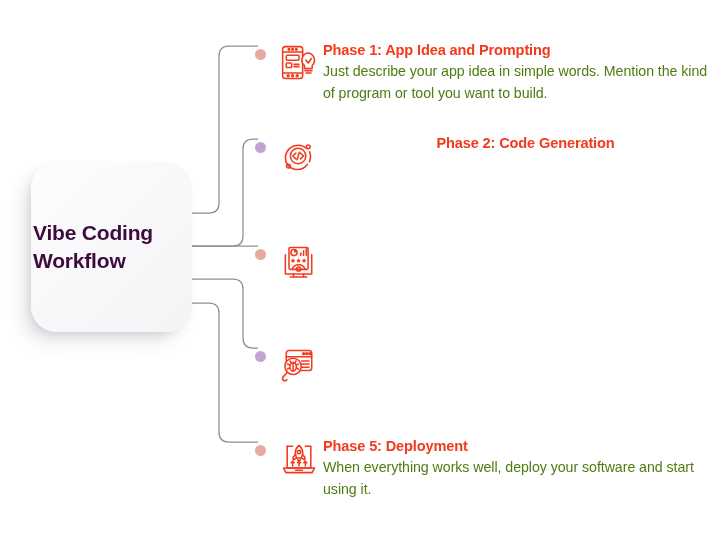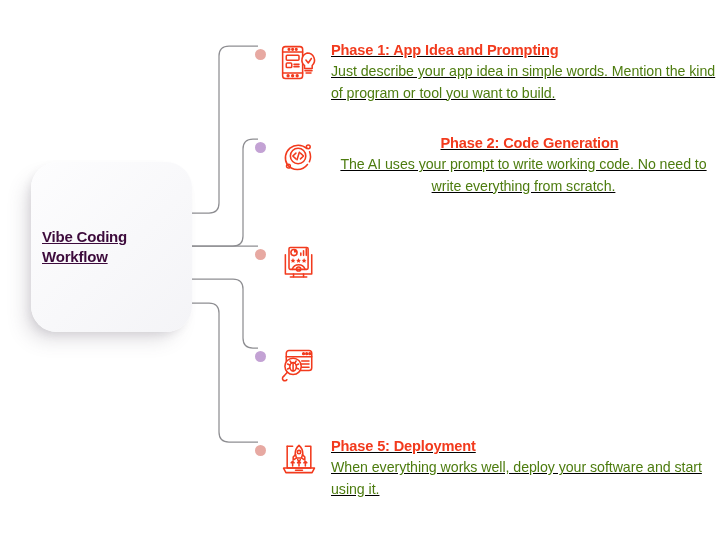--- a/index.html
+++ b/index.html
@@ -32,29 +32,28 @@
     background: linear-gradient(135deg, #fdfdfe 0%, #f8f8fa 55%, #f4f4f7 100%);
     box-shadow:
       -10px 12px 20px -6px rgba(90, 80, 100, 0.22),
       -3px 4px 8px -2px rgba(90, 80, 100, 0.12);
     display: flex;
     align-items: center;
     justify-content: flex-start;
     z-index: 3;
   }
   #hub-title {
-    padding-left: 11px;
+    padding-left: 2px;
     padding-right: 8px;
-    font-size: 15px;
+    font-size: 21px;
     font-weight: bold;
     line-height: 1.32;
     letter-spacing: -0.2px;
     color: #3d0b3c;
     white-space: pre-line;
-    text-decoration: underline;
   }
 
   
   #connectors {
     position: absolute;
     left: 0;
     top: 0;
     width: 728px;
     height: 545px;
     z-index: 1;
@@ -84,23 +83,22 @@
   .phase-icon {
     flex: 0 0 auto;
     width: 40px;
     height: 42px;
     margin-left: 13px;
     margin-top: 1px;
   }
   .phase-icon svg { display: block; }
   .phase-text {
     flex: 1 1 auto;
-    margin-left: 12px;
+    margin-left: 4px;
     padding-top: 0px;
-    text-decoration: underline;
   }
   .phase-title {
     font-size: 14.6px;
     font-weight: bold;
     color: #f23a1d;
     letter-spacing: -0.15px;
     line-height: 1.25;
     margin-bottom: 2px;
   }
   .phase-desc {
@@ -176,21 +174,20 @@
           <circle cx="32.2" cy="11.9" r="2.1"></circle>
           <circle cx="10.4" cy="33.2" r="2.1"></circle>
           <path d="M 18.6 18.8 L 15.2 22 L 18.6 25.2"></path>
           <path d="M 23.6 18.8 L 27 22 L 23.6 25.2"></path>
           <line x1="22.4" y1="17.8" x2="19.8" y2="26.2"></line>
         </g>
       </svg>
     </span>
     <span class="phase-text">
       <div class="phase-title">Phase 2: Code Generation</div>
-      <div class="phase-desc">The AI uses your prompt to write working code. No need to write everything from scratch.</div>
     </span>
   </div>
 
   <div class="phase-row" style="top:241px;">
     <span class="phase-dot" style="background:#e7a9a2;"></span>
     <span class="phase-icon">
       <svg viewBox="0 0 44 44" width="40" height="42">
         <g fill="none" stroke="#f23a1d" stroke-width="1.7" stroke-linecap="round" stroke-linejoin="round">
           <path d="M 7 13 v 21 h 29 v -21"></path>
           <rect x="11" y="5" width="21" height="24" rx="1.4"></rect>

